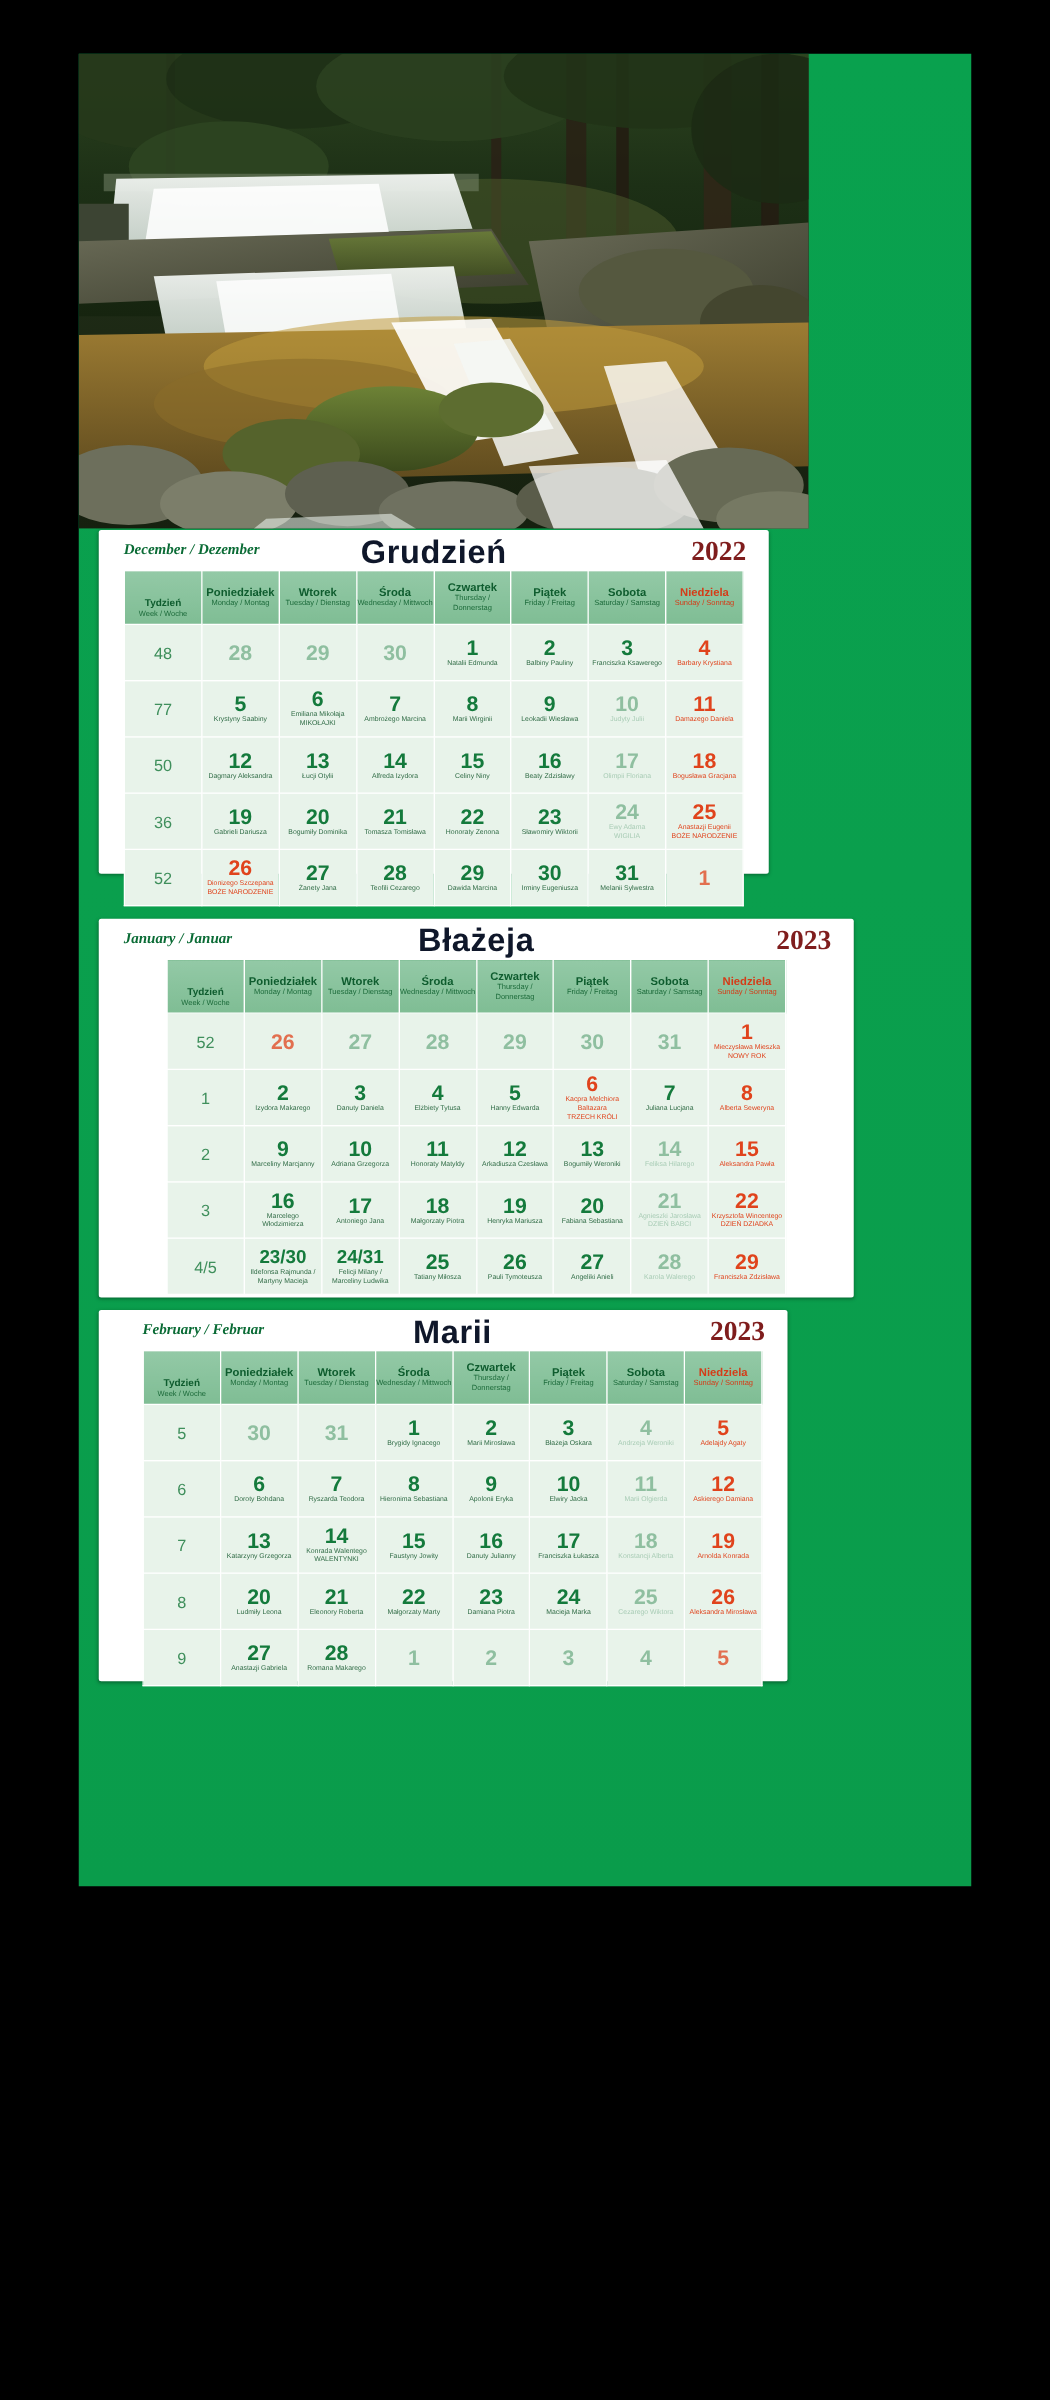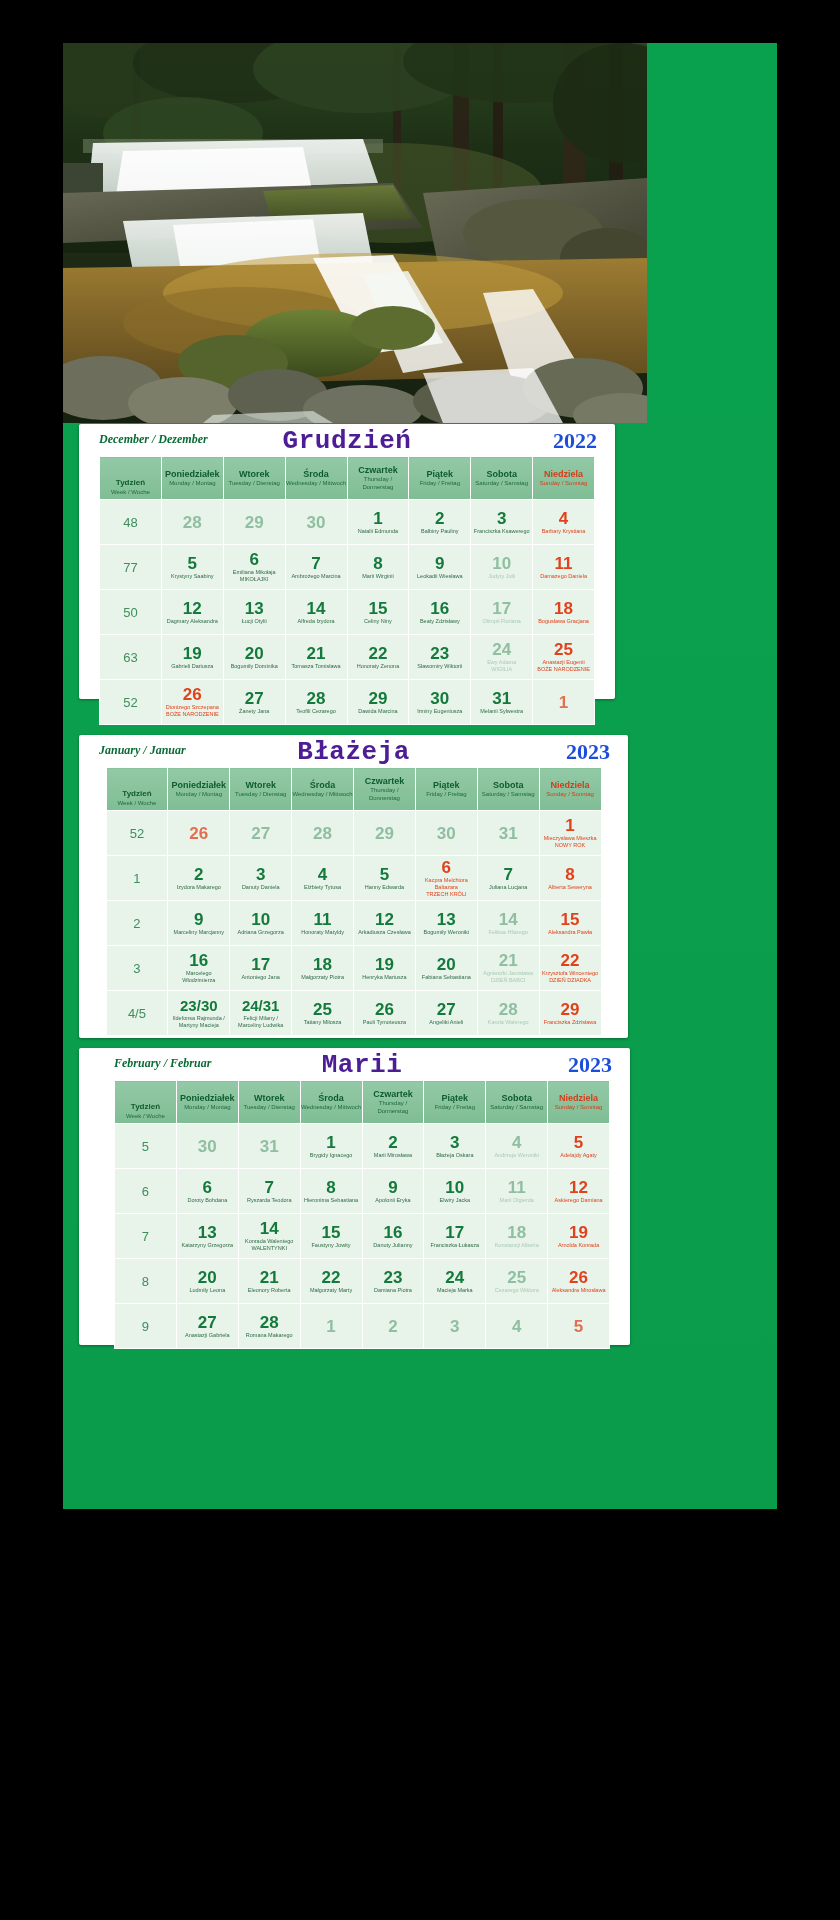--- a/index.html
+++ b/index.html
@@ -6,26 +6,26 @@
   body{width:840px;height:1920px;font-family:"Liberation Sans",sans-serif;}
   .page{position:relative;width:840px;height:1920px;background:#000;overflow:hidden;}
   .board{position:absolute;left:63px;top:43px;width:714px;height:1466px;background:#0aa04f;
          background:linear-gradient(180deg,#09a14e 0%,#0a9f4d 45%,#0a9c4b 100%);}
   
   .photo{position:absolute;left:63px;top:43px;width:584px;height:380px;overflow:hidden;}
   .photo svg{display:block;}
   
   .month{position:absolute;background:#ffffff;border-radius:2px;box-shadow:0 1px 3px rgba(0,0,0,.35);}
   .m1{left:79px;top:424px;width:536px;height:275px;}
-  .m2{left:79px;top:735px;width:549px;height:303px;}
+  .m2{left:79px;top:735px;width:604px;height:303px;}
   .m3{left:79px;top:1048px;width:536px;height:297px;padding-left:15px;}
   .mhead{position:relative;height:32px;}
   .mhead .eng{position:absolute;left:20px;top:8px;font-family:"Liberation Serif",serif;font-style:italic;font-weight:bold;font-size:12px;color:#0a6b35;}
-  .mhead .pl{position:absolute;left:0;right:0;top:2px;text-align:center;font-family:Liberation Mono, monospace;font-weight:bold;font-size:26px;color:#4c1d95;letter-spacing:.5px;}
-  .mhead .yr{position:absolute;right:18px;top:4px;font-family:"Liberation Serif",serif;font-weight:bold;font-size:22px;color:#1d4ed8;}
+  .mhead .pl{position:absolute;left:0;right:0;top:2px;text-align:center;font-family:Liberation Sans, sans-serif;font-weight:bold;font-size:26px;color:#0f172a;letter-spacing:.5px;}
+  .mhead .yr{position:absolute;right:18px;top:4px;font-family:"Liberation Serif",serif;font-weight:bold;font-size:22px;color:#7f1d1d;}
   table.cal{border-collapse:collapse;width:496px;margin:0 auto;table-layout:fixed;}
   table.cal th{background:#8fc6a3;background:linear-gradient(180deg,#93c9a6,#7fbd94);color:#0e5c2e;border:1px solid #ffffff;
     padding:3px 0 3px;text-align:center;}
   th .d1{font-size:9px;font-weight:bold;line-height:10px;}
   th .d2{font-size:6px;font-weight:normal;line-height:8px;color:#1d6b3b;}
   th.wk .d1{font-size:8px;margin-top:18px;}
   th.sun .d1{color:#d43c18;}
   th.sun .d2{color:#d43c18;}
   table.cal td{border:1px solid #ffffff;background:#e8f3ea;height:42px;vertical-align:middle;text-align:center;padding:1px 0;}
   td.wkn{background:#dceee2;color:#3f8f5c;font-size:13px;font-weight:normal;}
@@ -269,21 +269,21 @@
               <td>
                 <div class="num grey">17</div>
                 <div class="nm grey">Olimpii Floriana</div>
               </td>
               <td>
                 <div class="num red">18</div>
                 <div class="nm red">Bogusława Gracjana</div>
               </td>
             </tr>
             <tr>
-              <td class="wkn">63</td>
+              <td class="wkn">36</td>
               <td>
                 <div class="num">19</div>
                 <div class="nm">Gabrieli Dariusza</div>
               </td>
               <td>
                 <div class="num">20</div>
                 <div class="nm">Bogumiły Dominika</div>
               </td>
               <td>
                 <div class="num">21</div>

